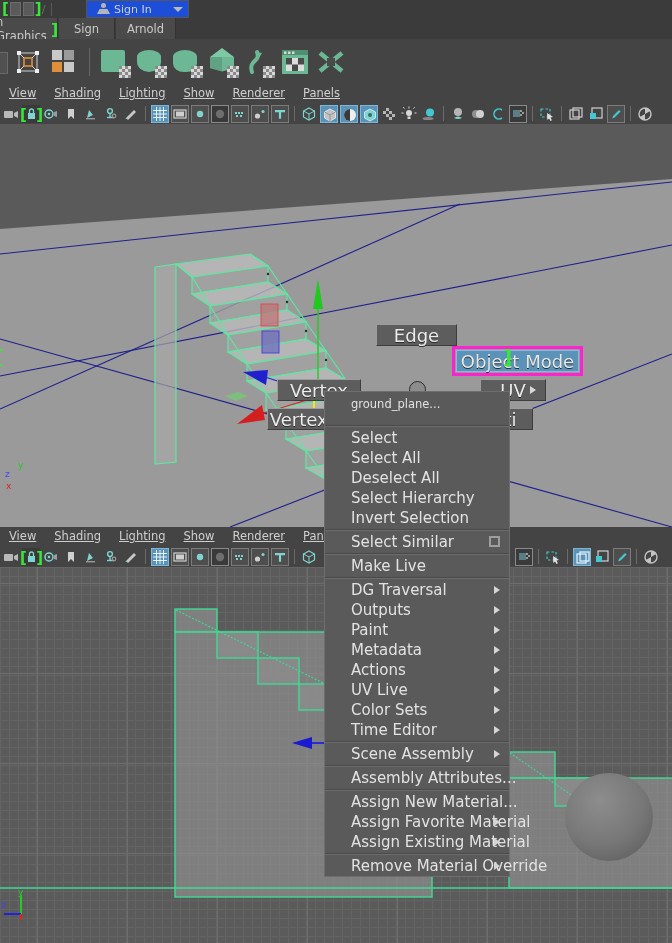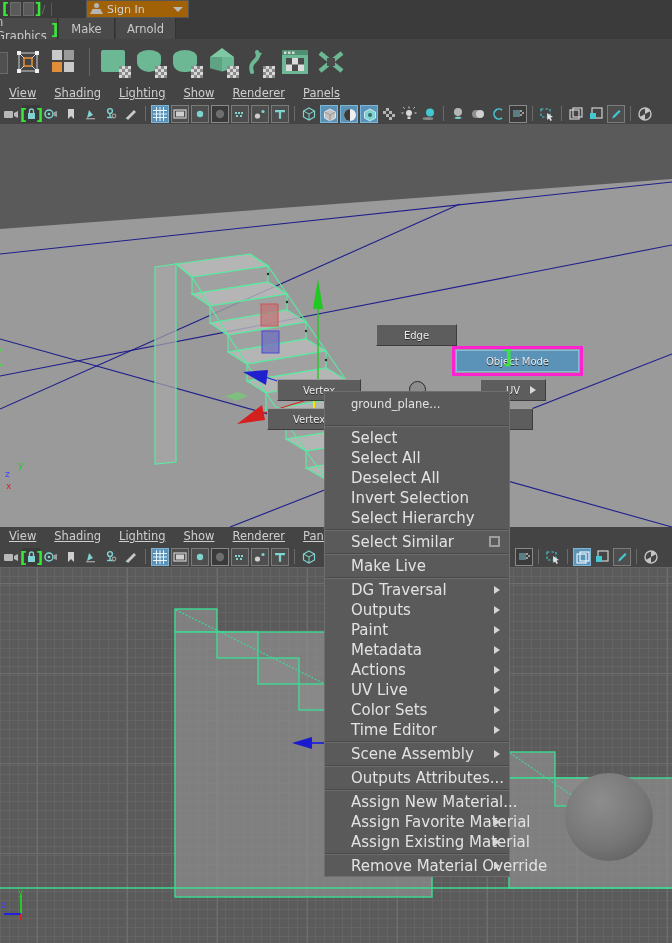--- a/index.html
+++ b/index.html
@@ -31,22 +31,22 @@
   }
   .brk { color: #39e639; font-weight: bold; font-size: 15px; line-height: 15px; }
   .tiny-btn {
     width: 9px; height: 12px; background: #5a5a5a; margin: 0 1px;
     border: 1px solid #6d6d6d;
   }
   .vsep { width: 1px; height: 13px; background: #595959; margin: 0 6px; }
   .slash { color: #6f6f6f; font-size: 11px; }
   .signin-box {
     position: absolute; left: 86px; top: 0px; width: 103px; height: 18px;
-    background: #a16207; border: 1px solid #565656;
-    display: flex; align-items: center; gap: 4px; padding-left: 3px;
+    background: #1d4ed8; border: 1px solid #565656;
+    display: flex; align-items: center; gap: 4px; padding-left: 10px;
     box-sizing: border-box;
   }
   .signin-label {
     font-size: 11px; color: #cfcfcf; white-space: nowrap;
   }
   .signin-caret {
     position: absolute; right: 5px; top: 6px;
     width: 0; height: 0;
     border-left: 5px solid transparent; border-right: 5px solid transparent;
     border-top: 5px solid #b9b9b9;
@@ -173,21 +173,21 @@
     background-size: 90px 90px;
     background-position: 37px 16px;
   }
 
   
   .mm-item {
     position: absolute;
     background: #5d5d5d;
     border: 1px solid #9c9c9c;
     border-right-color: #3d3d3d; border-bottom-color: #3d3d3d;
-    color: #ececec; font-size: 10px;
+    color: #ececec; font-size: 18px;
     display: flex; align-items: center; justify-content: center;
     box-sizing: border-box;
     height: 22px;
     text-shadow: 0 1px 0 #2b2b2b;
   }
   .mm-item.sel {
     background: #5b93b8;
     border: 1px solid #86bada;
     color: #e8e8e8;
     text-align: center;
@@ -270,21 +270,21 @@
     </div>
   </div>
 
   <div class="tabbar">
     <div class="tabbar-rest"></div>
     <div class="tab first">
       <span>n Graphics</span>
     </div>
     <span class="tab-brk">]</span>
     <div class="tab t2">
-      <span>Make</span>
+      <span>Sign</span>
     </div>
     <div class="tab t3">
       <span>Arnold</span>
     </div>
   </div>
 
   <div class="shelf">
     <div style="width:4px;flex:0 0 auto;"></div>
 
     <div class="shelf-icon" style="width:10px;margin-left:-6px;">
@@ -955,22 +955,22 @@
     </div>
   </div>
 
   <div class="ctxmenu">
     <div class="ctx-title">ground_plane...</div>
     <div class="ctx-sep"></div>
 
     <div class="ctx-item">Select</div>
     <div class="ctx-item">Select All</div>
     <div class="ctx-item">Deselect All</div>
+    <div class="ctx-item">Select Hierarchy</div>
     <div class="ctx-item">Invert Selection</div>
-    <div class="ctx-item">Select Hierarchy</div>
 
     <div class="ctx-sep"></div>
     <div class="ctx-item">
       <span>Select Similar</span>
       <span class="cbx"></span>
     </div>
 
     <div class="ctx-sep"></div>
     <div class="ctx-item">Make Live</div>
 
@@ -1008,21 +1008,21 @@
       <span class="sub"></span>
     </div>
 
     <div class="ctx-sep"></div>
     <div class="ctx-item">
       <span>Scene Assembly</span>
       <span class="sub"></span>
     </div>
 
     <div class="ctx-sep"></div>
-    <div class="ctx-item">Outputs Attributes...</div>
+    <div class="ctx-item">Assembly Attributes...</div>
 
     <div class="ctx-sep"></div>
     <div class="ctx-item">Assign New Material...</div>
     <div class="ctx-item">
       <span>Assign Favorite Material</span>
       <span class="sub"></span>
     </div>
     <div class="ctx-item">
       <span>Assign Existing Material</span>
       <span class="sub"></span>

